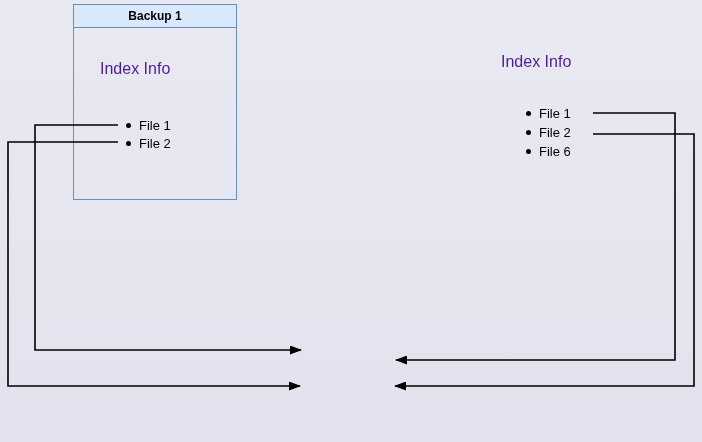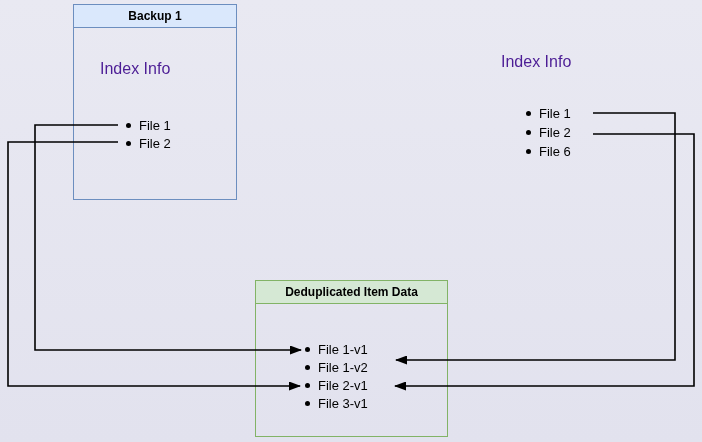--- a/index.html
+++ b/index.html
@@ -128,43 +128,20 @@
       <div class="li">
         <span class="dot"></span>
         <span>File 2</span>
       </div>
       <div class="li">
         <span class="dot"></span>
         <span>File 6</span>
       </div>
     </div>
 
-  <div class="node green" id="dedup-box">
-    <div class="node-header">
-      <span>Deduplicated Item Data</span>
-    </div>
-  </div>
-  <div class="bullet-list" id="dedup-list">
-      <div class="li">
-        <span class="dot"></span>
-        <span>File 1-v1</span>
-      </div>
-      <div class="li">
-        <span class="dot"></span>
-        <span>File 1-v2</span>
-      </div>
-      <div class="li">
-        <span class="dot"></span>
-        <span>File 2-v1</span>
-      </div>
-      <div class="li">
-        <span class="dot"></span>
-        <span>File 3-v1</span>
-      </div>
-    </div>
 
   <svg id="arrow-layer" viewBox="0 0 702 442" xmlns="http://www.w3.org/2000/svg">
     <defs>
       <marker id="ah" markerUnits="userSpaceOnUse" markerWidth="12" markerHeight="9" refX="11" refY="4.5" orient="auto">
         <path class="arrowhead-shape" d="M0,0 L12,4.5 L0,9 Z"></path>
       </marker>
     </defs>
     <path class="arrow-path" d="M 118 125 H 35 V 350 H 301" marker-end="url(#ah)"></path>
     <path class="arrow-path" d="M 118 142 H 8 V 386 H 300" marker-end="url(#ah)"></path>
     <path class="arrow-path" d="M 593 113 H 675 V 360 H 396" marker-end="url(#ah)"></path>

